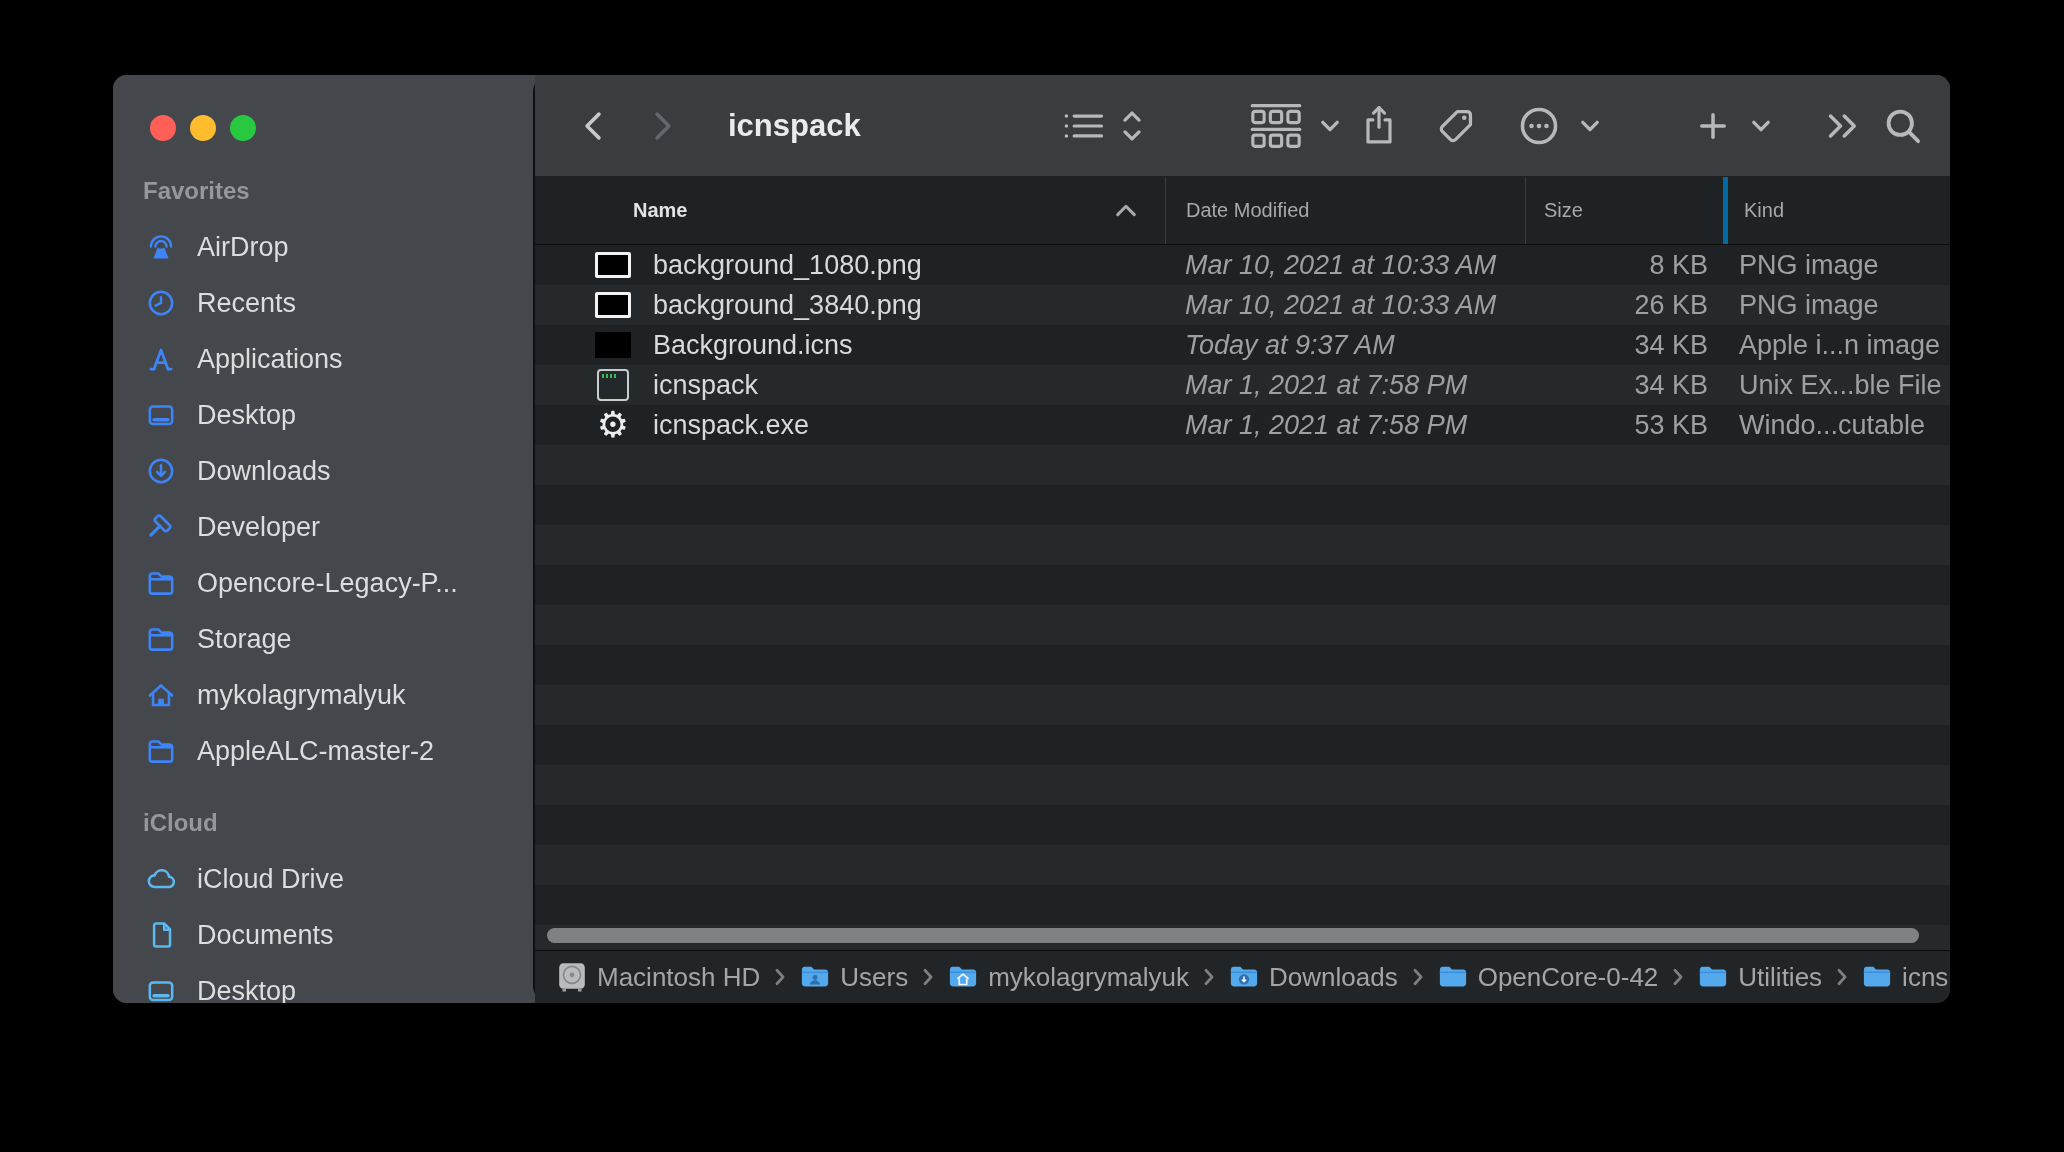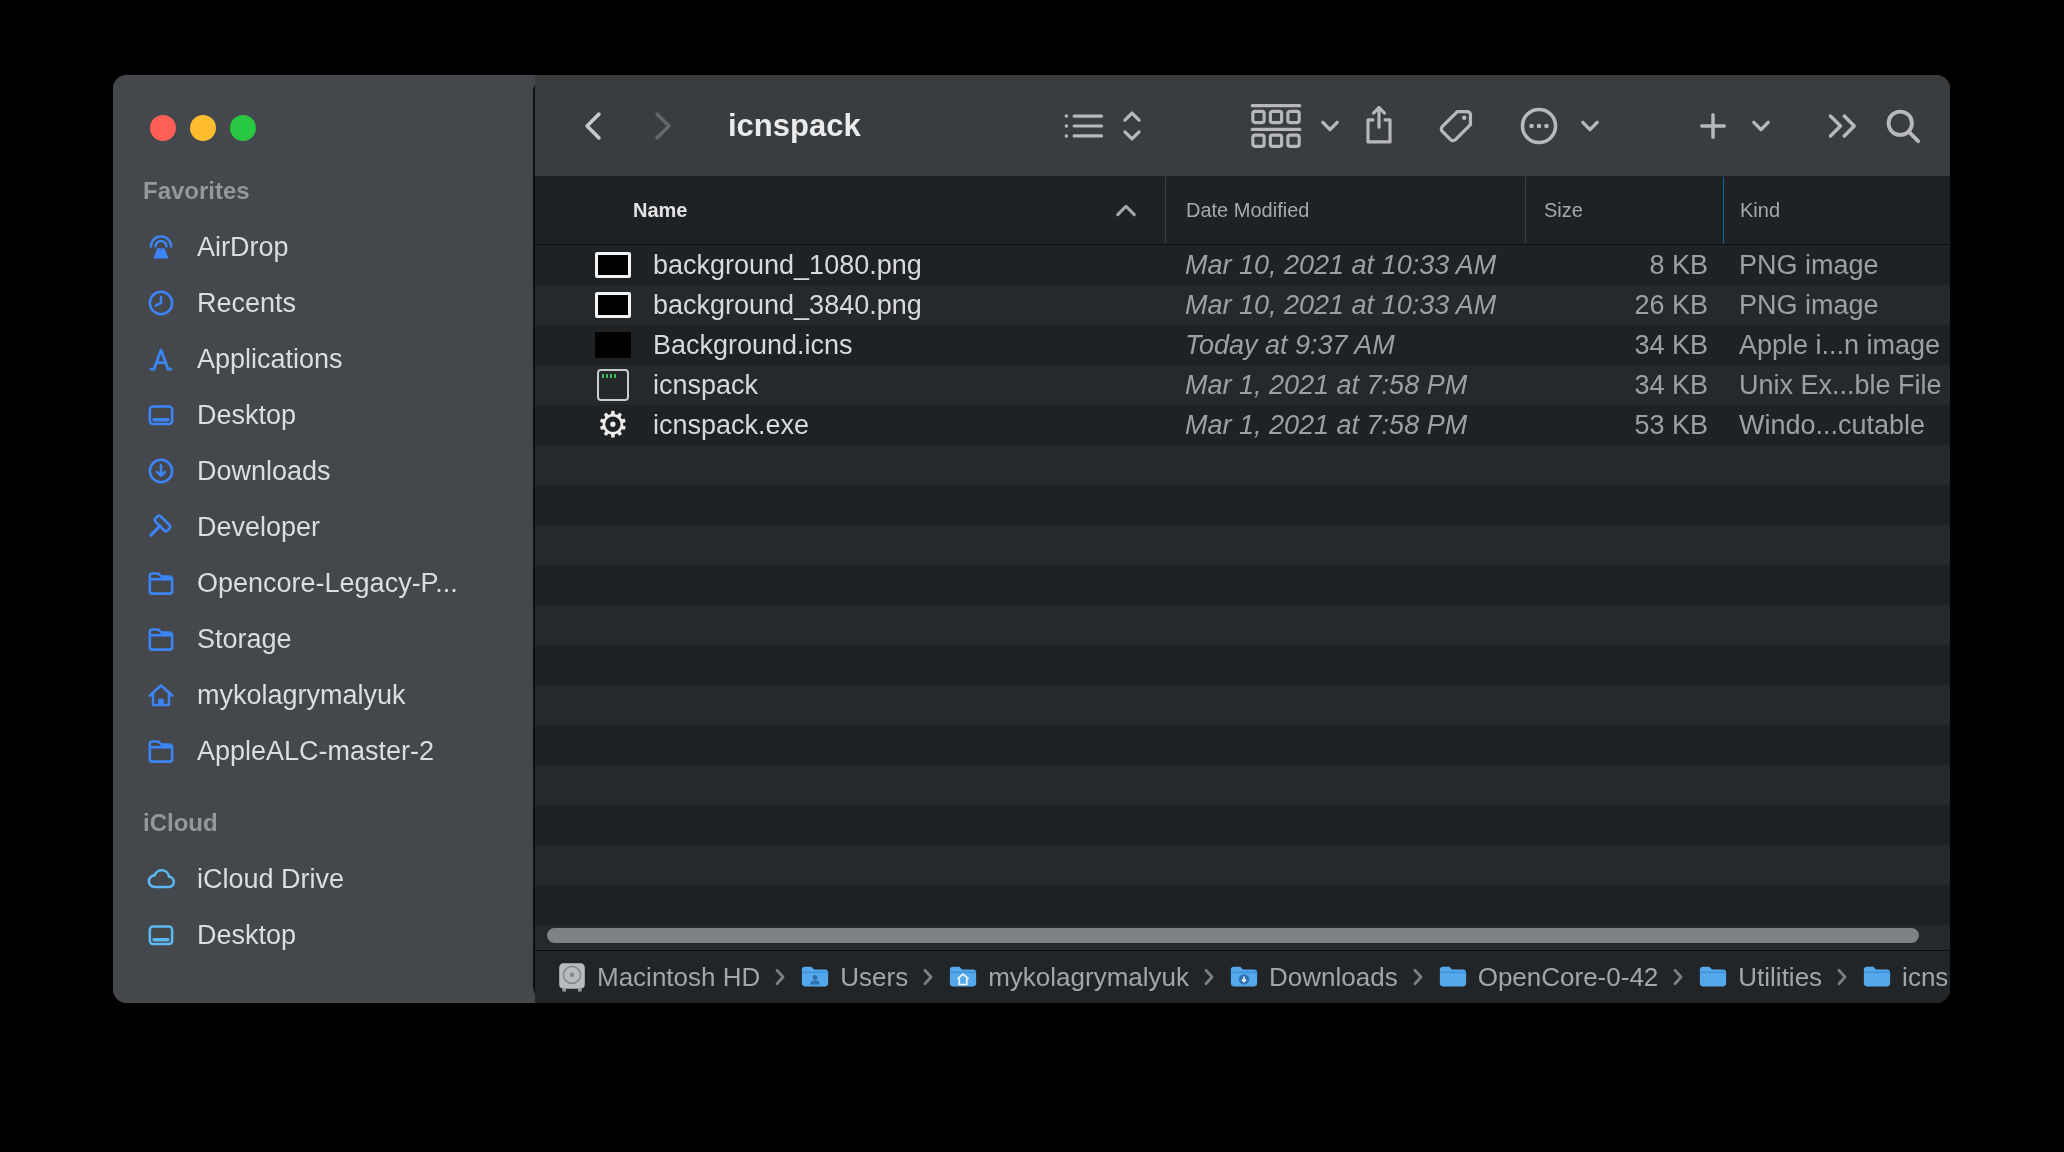--- a/index.html
+++ b/index.html
@@ -47,21 +47,21 @@
           align-items:center; color:#eaebec; font-size:31px; font-weight:700; }
 
   
   .colhead { position:absolute; left:0; top:102px; width:100%; height:68px;
              background:#1f2224; border-bottom:1px solid rgba(0,0,0,.6);
              display:grid; grid-template-columns:630px 360px 198px 229px; }
   .colhead .hc { display:flex; align-items:center; font-size:20px; color:#a6a9ac; position:relative; }
   .hc.name { padding-left:98px; color:#e2e3e5; font-weight:600; }
   .hc.date { padding-left:20px; border-left:1px solid #3a3d40; }
   .hc.size { padding-left:18px; border-left:1px solid #3a3d40; }
-  .hc.kind { padding-left:16px; border-left:1px solid #0369a1; }
+  .hc.kind { padding-left:16px; border-left:5px solid #0369a1; }
   .sort-caret { position:absolute; right:26px; top:50%; transform:translateY(-50%); color:#a6a9ac; }
 
   
   .rows-area { position:absolute; left:0; top:170px; width:100%; height:705px;
        background:repeating-linear-gradient(to bottom,
          #1f2224 0px, #1f2224 40px, #26292c 40px, #26292c 80px); }
   .frow { position:absolute; left:0; width:100%; height:40px;
           display:grid; grid-template-columns:630px 360px 198px 229px; align-items:center;
           font-size:27px; cursor:default; }
   .frow .cell-name { display:flex; align-items:center; gap:20px; padding-left:58px;
@@ -219,20 +219,29 @@
 
         <div class="side-item icl">
           <span class="sicon">
             <svg width="34" height="34" viewBox="0 0 32 32" fill="none" stroke="currentColor" stroke-width="2.4" stroke-linecap="round" stroke-linejoin="round">
               <path d="M10 23.5h13a4.8 4.8 0 0 0 .6-9.6 7 7 0 0 0-13.6-1.3A4.6 4.6 0 0 0 10 23.5z"></path>
             </svg>
             </span>
           <span class="slabel">iCloud Drive</span>
         </div>
 
+        <div class="side-item icl">
+          <span class="sicon">
+            <svg width="34" height="34" viewBox="0 0 32 32" fill="none" stroke="currentColor" stroke-width="2.4" stroke-linejoin="round">
+              <path d="M9.5 7c0-1 .8-1.8 1.8-1.8H19l5.5 5.5V25c0 1-.8 1.8-1.8 1.8H11.3c-1 0-1.8-.8-1.8-1.8z"></path>
+              <path d="M19 5.2V11h5.5"></path>
+            </svg>
+            </span>
+          <span class="slabel">Documents</span>
+        </div>
 
         <div class="side-item icl">
           <span class="sicon">
             <svg width="34" height="34" viewBox="0 0 32 32" fill="none" stroke="currentColor" stroke-width="2.4" stroke-linecap="round">
               <rect x="5.5" y="8" width="21" height="16.5" rx="3"></rect>
                 <path d="M9.5 20.5h13" stroke-width="3.4"></path>
             </svg>
             </span>
           <span class="slabel">Desktop</span>
         </div>

